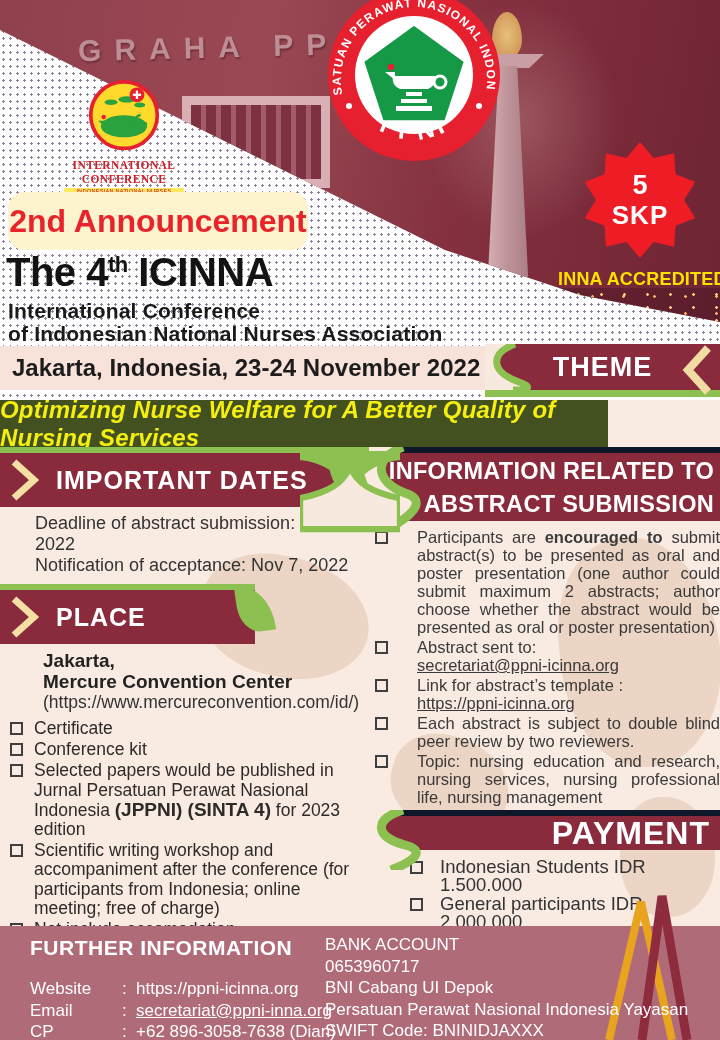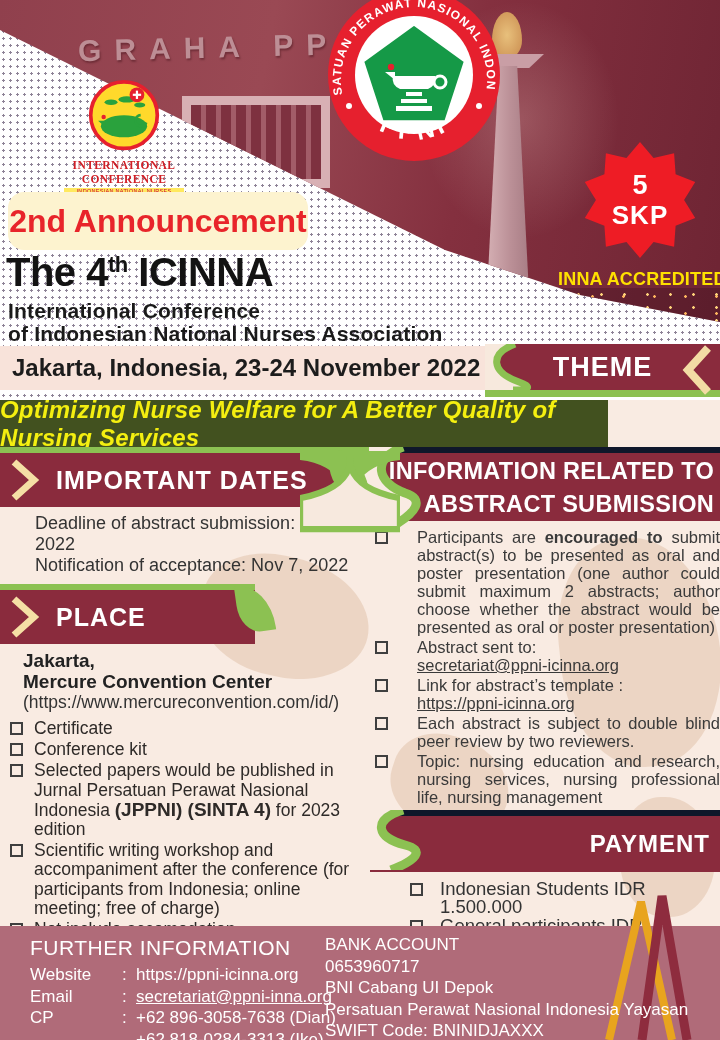--- a/index.html
+++ b/index.html
@@ -88,26 +88,26 @@
     height:60px; display:flex; align-items:center; padding-left:56px;
     color:#fff; font-size:25px; font-weight:bold; letter-spacing:1px; z-index:2; }
   .sec-banner .chev { position:absolute; left:10px; top:5px; }
   .sec-banner::after { content:""; position:absolute; right:-18px; top:-6px; width:36px; height:48px;
     background:#8cc152; border-radius:0 95% 0 60%; transform:rotate(-8deg); }
   
   .rsec-banner { position:relative; background:#8a2b3d; border-top:6px solid #0f172a;
     color:#fff; font-weight:bold; text-align:right; z-index:2; }
   .rsec-banner svg.swoosh { position:absolute; left:-1px; top:-6px; }
   .info-banner { height:74px; font-size:23.5px; line-height:1.4; padding:2px 6px 0 0; letter-spacing:.3px; }
-  .pay-banner { height:62px; font-size:24px; display:flex; align-items:center; justify-content:flex-end;
+  .pay-banner { height:40px; font-size:32px; display:flex; align-items:center; justify-content:flex-end;
     padding-right:10px; letter-spacing:1px; }
   
   .dates-list { margin:6px 0 0 35px; list-style:none; }
   .dates-list li { font-size:18px; line-height:21px; color:#333; }
-  .place-block { margin:6px 0 0 23px; color:#222; }
+  .place-block { margin:6px 0 0 43px; color:#222; }
   .place-block .b1 { font-size:19px; font-weight:bold; line-height:21px; }
   .place-block .b3 { font-size:17.5px; line-height:21px; color:#333; }
   .check-list { list-style:none; }
   .check-list li { display:flex; align-items:flex-start; }
   .cbx { flex:0 0 auto; width:13px; height:13px; border:2px solid #3f3f3f; margin-top:3px; }
   .fac-list { margin:6px 0 0 10px; }
   .fac-list li { margin-bottom:2px; }
   .fac-list .cbx { margin-right:11px; }
   .fac-list p { font-size:17.5px; line-height:19.2px; color:#2e2a28; }
   .fac-list b { font-size:19px; }
@@ -116,21 +116,21 @@
   .abs-list .cbx { margin-right:29px; }
   .abs-list p { font-size:16.5px; line-height:18px; color:#3a3a3a; text-align:justify; width:100%; }
   .pay-list { margin:8px 0 0 0; }
   .pay-list li { padding-left:40px; margin-bottom:1px; }
   .pay-list .cbx { margin-right:17px; }
   .pay-list p { font-size:18.5px; line-height:18px; color:#333; }
   .u { text-decoration:underline; }
   
   #footer { position:absolute; top:926px; left:0; width:720px; height:114px; background:#b06b79; }
   .fi { position:absolute; left:30px; top:10px; color:#fff; z-index:5; }
-  .fi h3 { font-size:21px; font-weight:normal; letter-spacing:.5px; margin-bottom:4px; }
+  .fi h3 { font-size:21px; font-weight:bold; letter-spacing:.5px; margin-bottom:18px; }
   .fi-rows { display:grid; grid-template-columns:92px 14px auto; font-size:17px; line-height:21.5px; color:#fff; }
   .bank { position:absolute; left:325px; top:8px; color:#fff; font-size:17px; line-height:21.5px; z-index:5; }
   .spires { position:absolute; right:6px; bottom:0; z-index:4; }
   .dome { position:absolute; left:300px; top:0; z-index:3; }
 </style>
 </head>
 <body>
 
 <div id="poster">
 

